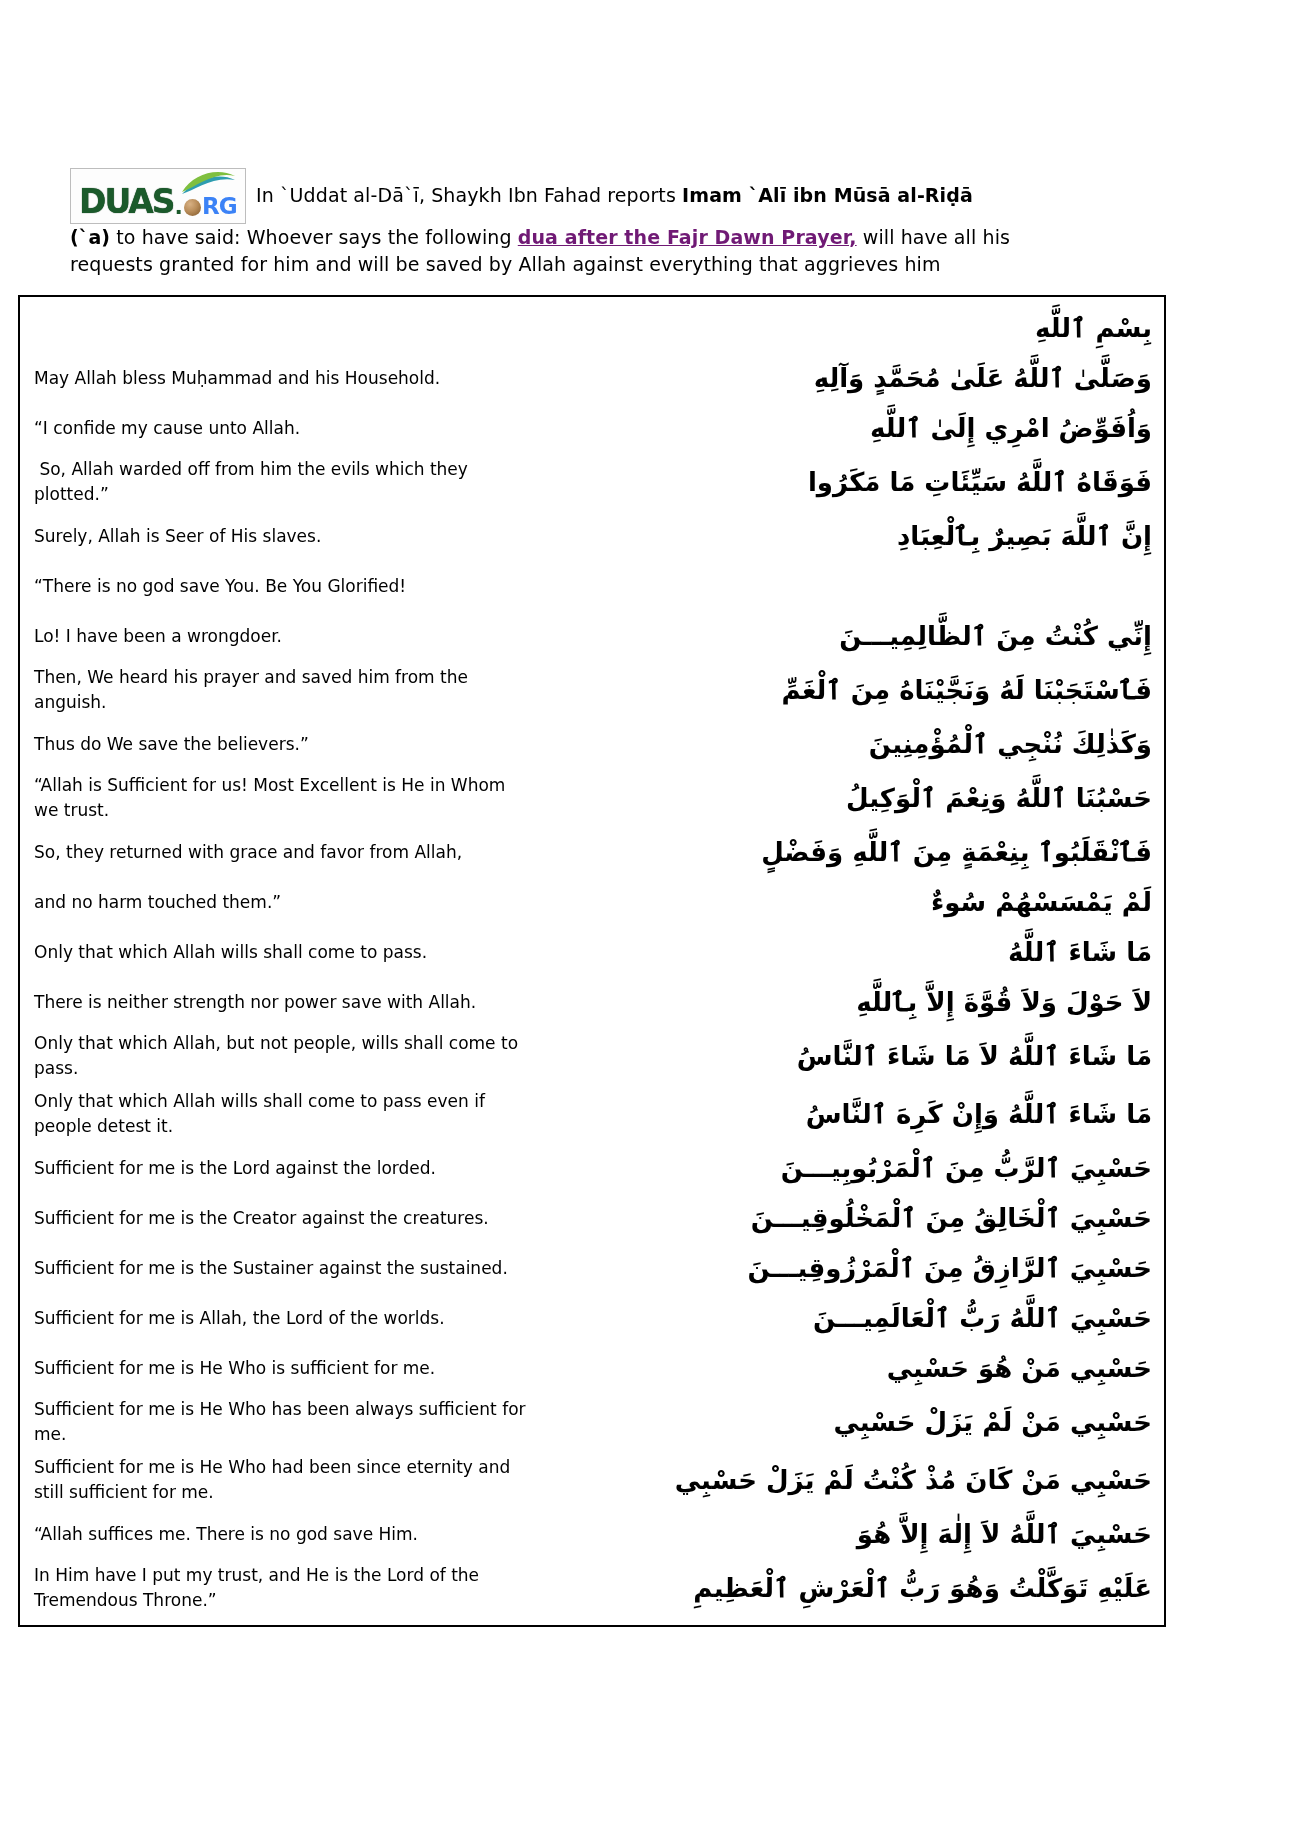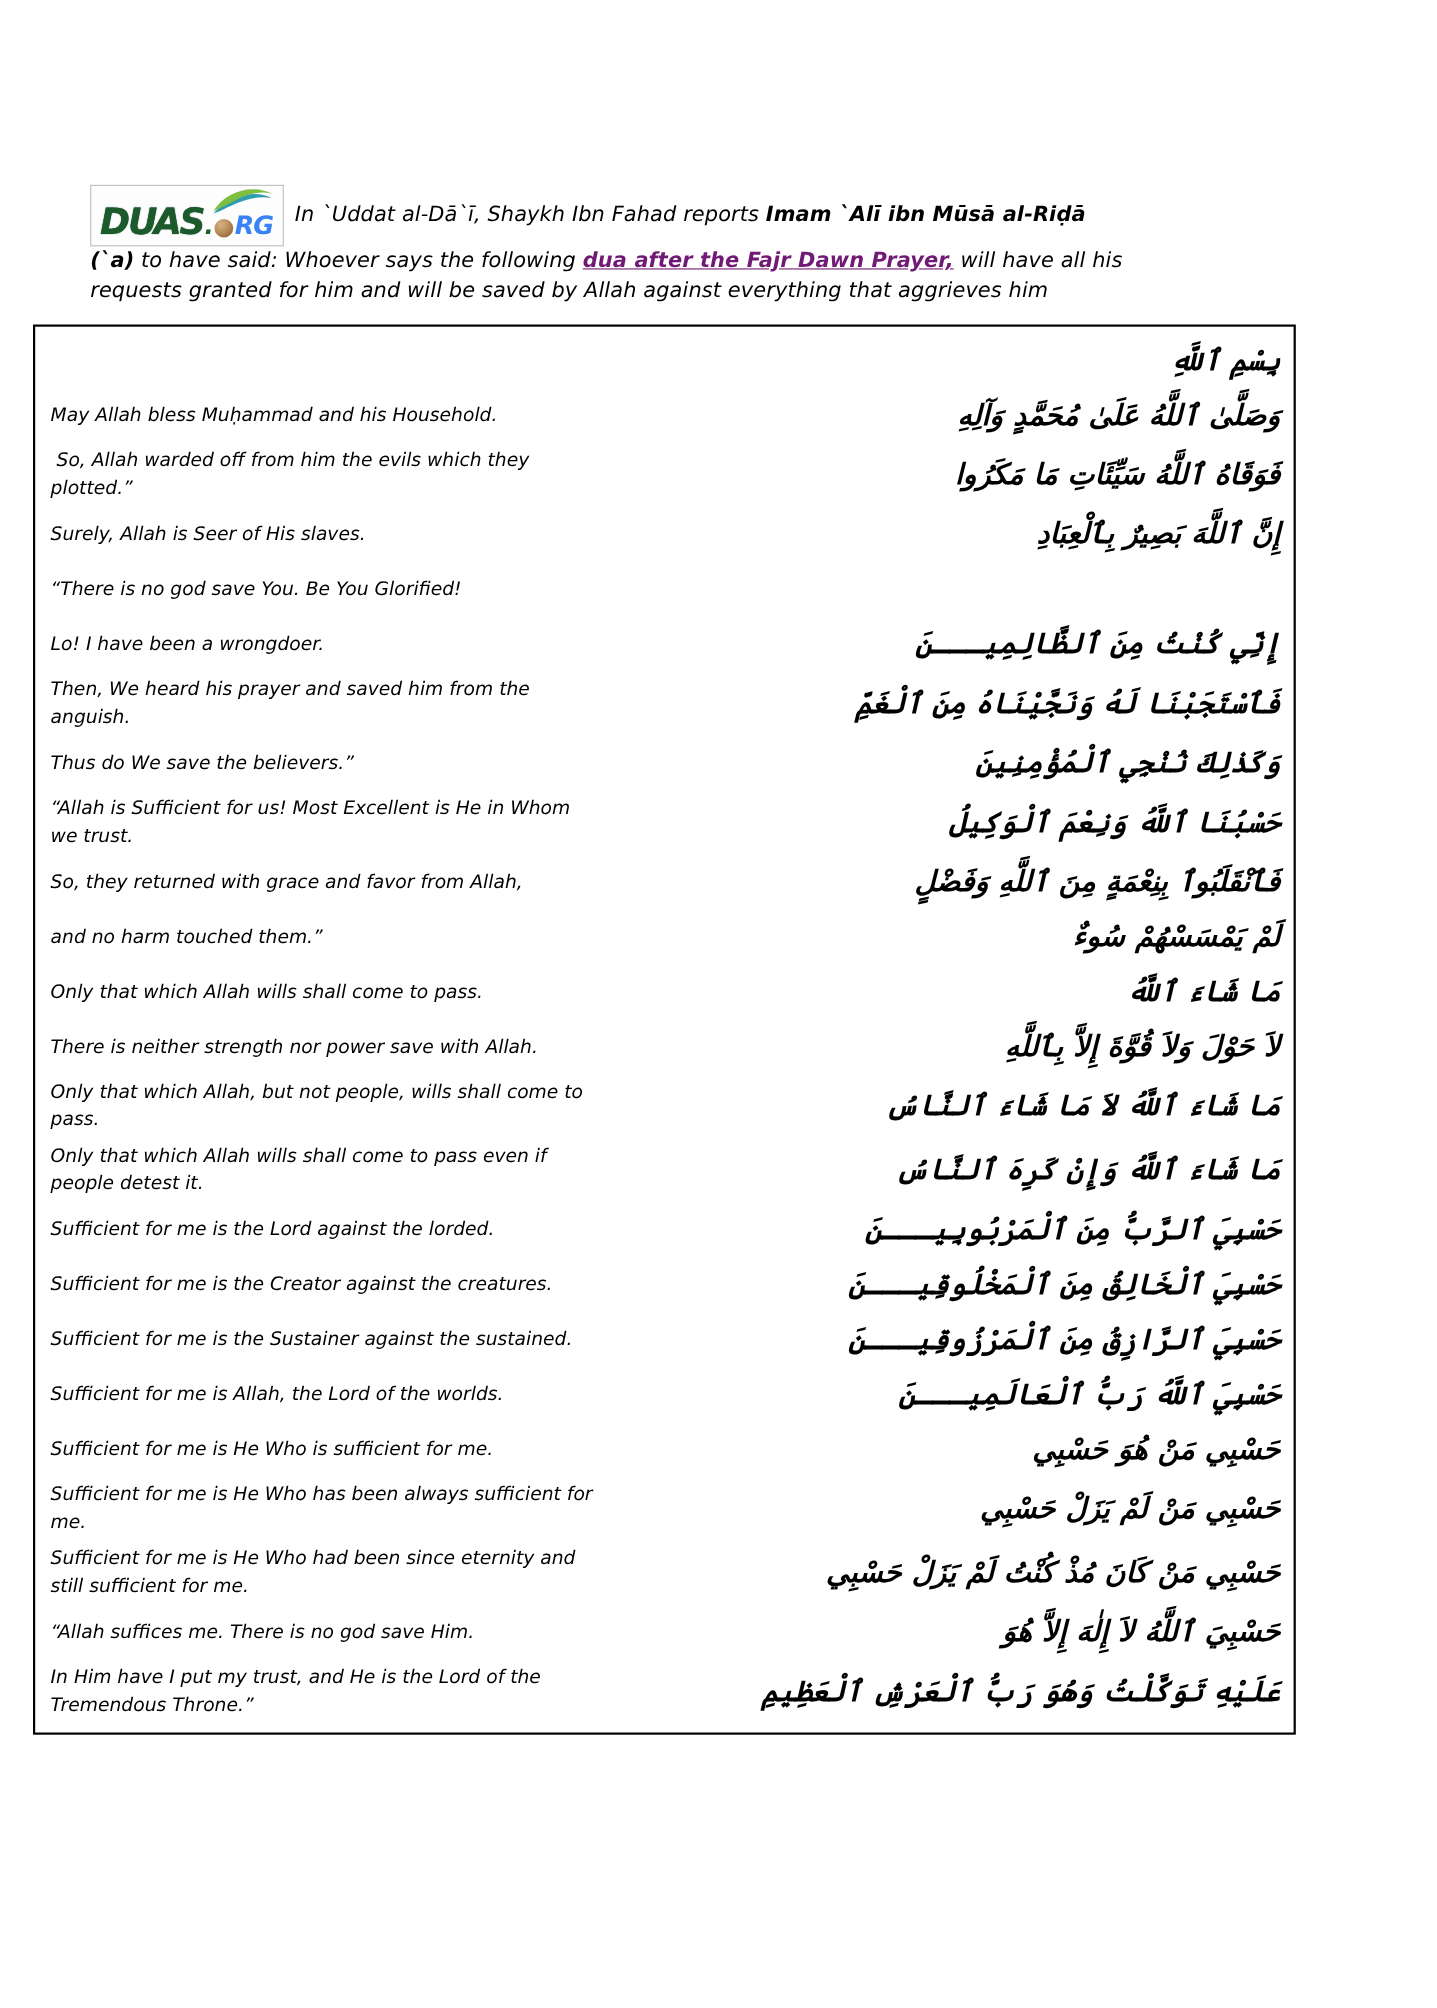--- a/index.html
+++ b/index.html
@@ -2,21 +2,21 @@
 <html><head>
 <meta charset="utf-8">
 <style>
   html,body { margin:0; padding:0; }
   body {
     width:1306px; height:1825px;
     background:#ffffff; color:#000;
     font-family:"DejaVu Sans", sans-serif;
     overflow:hidden; position:relative;
   }
-  .page { position:absolute; top:0; left:16px; width:1066px;font-style:italic; }
+  .page { position:absolute; top:0; left:4px; width:1066px; }
 
   
   .header-p {
     margin:168px 58px 0 66px;
     font-size:19px; line-height:27px;
     letter-spacing:0.1px;
   }
   .bold { font-weight:bold; }
   .bold-underline { font-weight:bold; text-decoration:underline; color:#701a75; cursor:pointer; }
 
@@ -87,20 +87,24 @@
     </span><span>In `Uddat al-Dā`ī, Shaykh Ibn Fahad reports </span><span class="bold">Imam `Alī ibn Mūsā al-Riḍā (`a)</span><span> to have said: Whoever says the following </span><span class="bold-underline">dua after the Fajr Dawn Prayer,</span><span> will have all his requests granted for him and will be saved by Allah against everything that aggrieves him</span>
   </p>
 
   <div class="dua-table">
     <div class="row">
         <div class="ar">بِسْمِ ٱللَّهِ</div>
       </div>
     <div class="row">
         <div class="en">May Allah bless Muḥammad and his Household.</div>
         <div class="ar">وَصَلَّىٰ ٱللَّهُ عَلَىٰ مُحَمَّدٍ وَآلِهِ</div>
+      </div>
+    <div class="row">
+        <div class="en">“I confide my cause unto Allah.</div>
+        <div class="ar">وَاُفَوِّضُ امْرِي إِلَىٰ ٱللَّهِ</div>
       </div>
     <div class="row">
         <div class="en"> So, Allah warded off from him the evils which they plotted.”</div>
         <div class="ar">فَوَقَاهُ ٱللَّهُ سَيِّئَاتِ مَا مَكَرُوا</div>
       </div>
     <div class="row">
         <div class="en">Surely, Allah is Seer of His slaves.</div>
         <div class="ar">إِنَّ ٱللَّهَ بَصِيرٌ بِٱلْعِبَادِ</div>
       </div>
     <div class="row">

